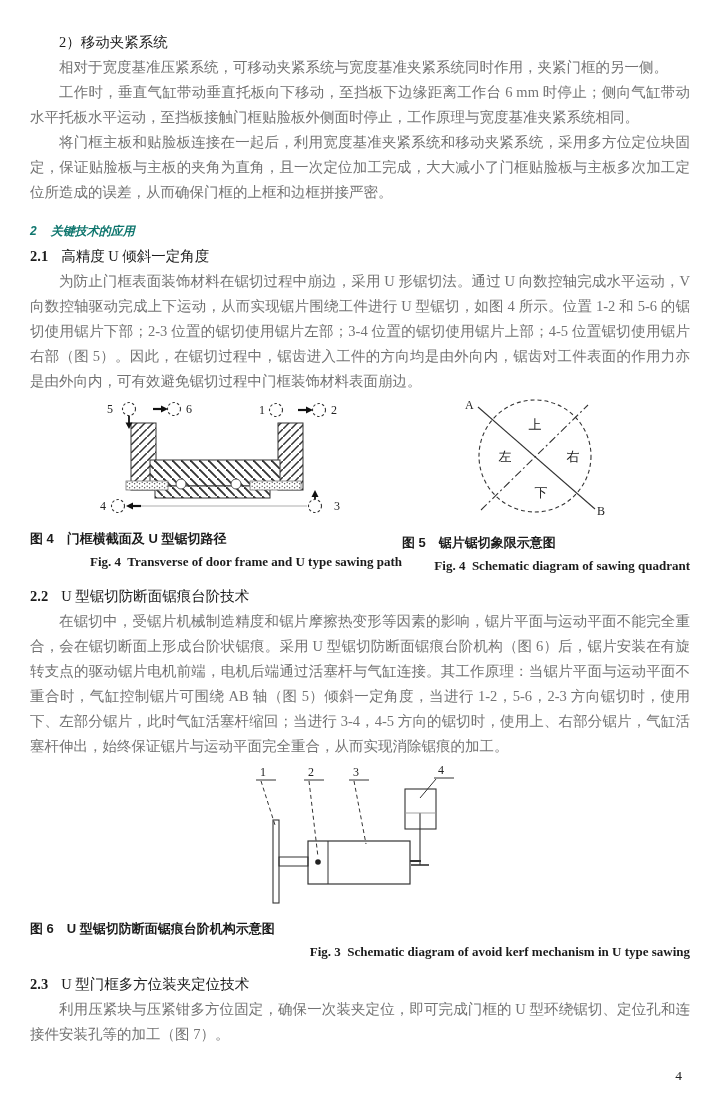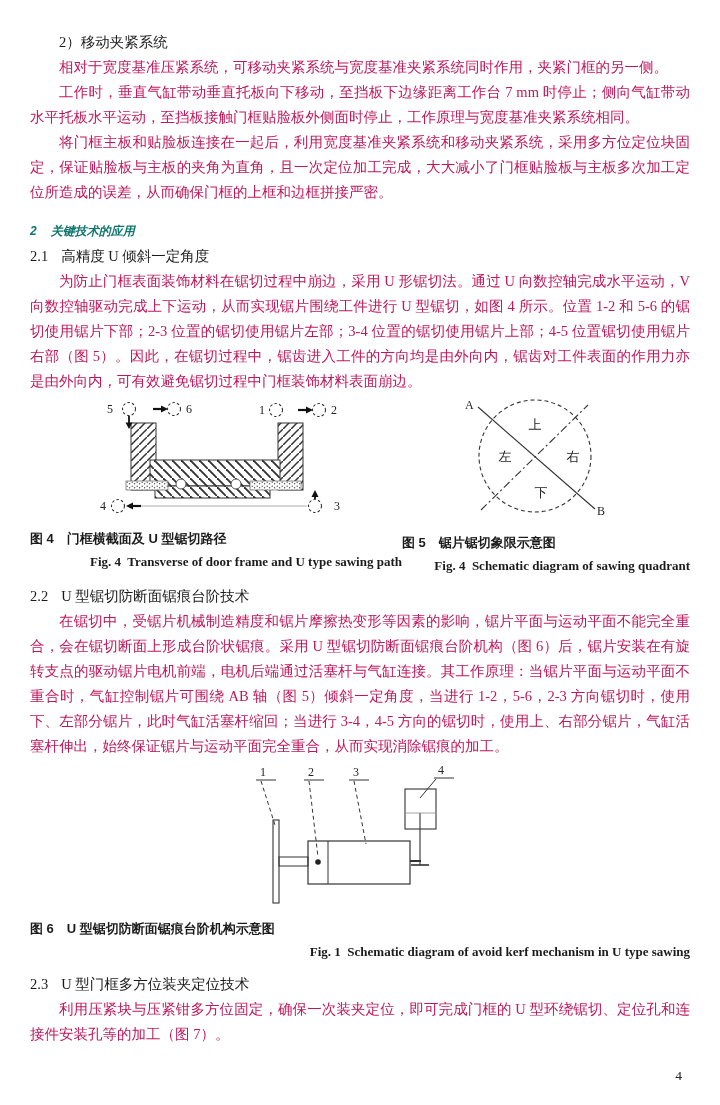--- a/index.html
+++ b/index.html
@@ -12,21 +12,21 @@
     font-family:"Liberation Serif","DejaVu Serif",serif;
     color:#1b1b1b;
     overflow:hidden;
   }
   p.body{
     margin:0;
     font-size:14.5px;
     line-height:25px;
     text-align:justify;
     text-indent:2em;
-    color:#be185d;
+    color:#737373;
   }
   p.sub{
     margin:0;
     font-size:14.5px;
     line-height:25px;
     text-indent:2em;
   }
   .h2{
     margin:13px 0 0 0;
     font-family:"Liberation Sans","DejaVu Sans",sans-serif;
@@ -35,21 +35,21 @@
     line-height:26px;
     color:#0f766e;
     font-style:italic;
   }
   .h2 .hnum{margin-right:14px;}
   .h3{
     margin:0;
     font-size:14.5px;
     line-height:25px;
   }
-  .h3 .hnum{font-weight:normal;margin-right:13px;}
+  .h3 .hnum{font-weight:bold;margin-right:13px;}
   .figrow{
     display:flex;
     margin-top:3px;
     align-items:flex-start;
   }
   .figcol-left{width:372px;text-align:center;}
   .figcol-right{width:288px;text-align:center;}
   .cap-cn{
     margin:6px 0 0 0;
     font-family:"Liberation Sans","DejaVu Sans",sans-serif;
@@ -92,21 +92,21 @@
   .mt8{margin-top:8px;}
   .mt10{margin-top:10px;}
 </style>
 </head>
 <body>
 
 <div class="page">
 
   <p class="sub">2）移动夹紧系统</p>
   <p class="body">相对于宽度基准压紧系统，可移动夹紧系统与宽度基准夹紧系统同时作用，夹紧门框的另一侧。</p>
-  <p class="body">工作时，垂直气缸带动垂直托板向下移动，至挡板下边缘距离工作台 7 mm 时停止；侧向气缸带动水平托板水平运动，至挡板接触门框贴脸板外侧面时停止，工作原理与宽度基准夹紧系统相同。</p>
+  <p class="body">工作时，垂直气缸带动垂直托板向下移动，至挡板下边缘距离工作台 6 mm 时停止；侧向气缸带动水平托板水平运动，至挡板接触门框贴脸板外侧面时停止，工作原理与宽度基准夹紧系统相同。</p>
   <p class="body">将门框主板和贴脸板连接在一起后，利用宽度基准夹紧系统和移动夹紧系统，采用多方位定位块固定，保证贴脸板与主板的夹角为直角，且一次定位加工完成，大大减小了门框贴脸板与主板多次加工定位所造成的误差，从而确保门框的上框和边框拼接严密。</p>
 
   <p class="h2"><span class="hnum">2</span><span>关键技术的应用</span></p>
 
   <p class="h3"><span class="hnum">2.1</span><span>高精度 U 倾斜一定角度</span></p>
   <p class="body">为防止门框表面装饰材料在锯切过程中崩边，采用 U 形锯切法。通过 U 向数控轴完成水平运动，V 向数控轴驱动完成上下运动，从而实现锯片围绕工件进行 U 型锯切，如图 4 所示。位置 1-2 和 5-6 的锯切使用锯片下部；2-3 位置的锯切使用锯片左部；3-4 位置的锯切使用锯片上部；4-5 位置锯切使用锯片右部（图 5）。因此，在锯切过程中，锯齿进入工件的方向均是由外向内，锯齿对工件表面的作用力亦是由外向内，可有效避免锯切过程中门框装饰材料表面崩边。</p>
 
   <div class="figrow">
     <div class="figcol-left">
       <svg width="250" height="122" viewBox="0 0 250 122">
@@ -241,20 +241,20 @@
 
       <text x="113" y="15" font-size="12">3</text>
       <line x1="109" y1="19" x2="129" y2="19" stroke="#333" stroke-width="1"></line>
       <line x1="114" y1="20" x2="126" y2="83" stroke="#333" stroke-width="1" stroke-dasharray="4,3"></line>
 
       <text x="198" y="13" font-size="12">4</text>
       <line x1="194" y1="17" x2="214" y2="17" stroke="#333" stroke-width="1"></line>
       <line x1="196" y1="18" x2="180" y2="37" stroke="#333" stroke-width="1"></line>
     </svg>
     <p class="cap-cn mt8">图 6　U 型锯切防断面锯痕台阶机构示意图</p>
-    <p class="cap-en">Fig. 1  Schematic diagram of avoid kerf mechanism in U type sawing</p>
+    <p class="cap-en">Fig. 3  Schematic diagram of avoid kerf mechanism in U type sawing</p>
   </div>
 
   <p class="h3 mt10"><span class="hnum">2.3</span><span>U 型门框多方位装夹定位技术</span></p>
   <p class="body">利用压紧块与压紧钳多方位固定，确保一次装夹定位，即可完成门框的 U 型环绕锯切、定位孔和连接件安装孔等的加工（图 7）。</p>
 
   <div class="pagenum">4</div>
 </div>
 
 </body></html>

